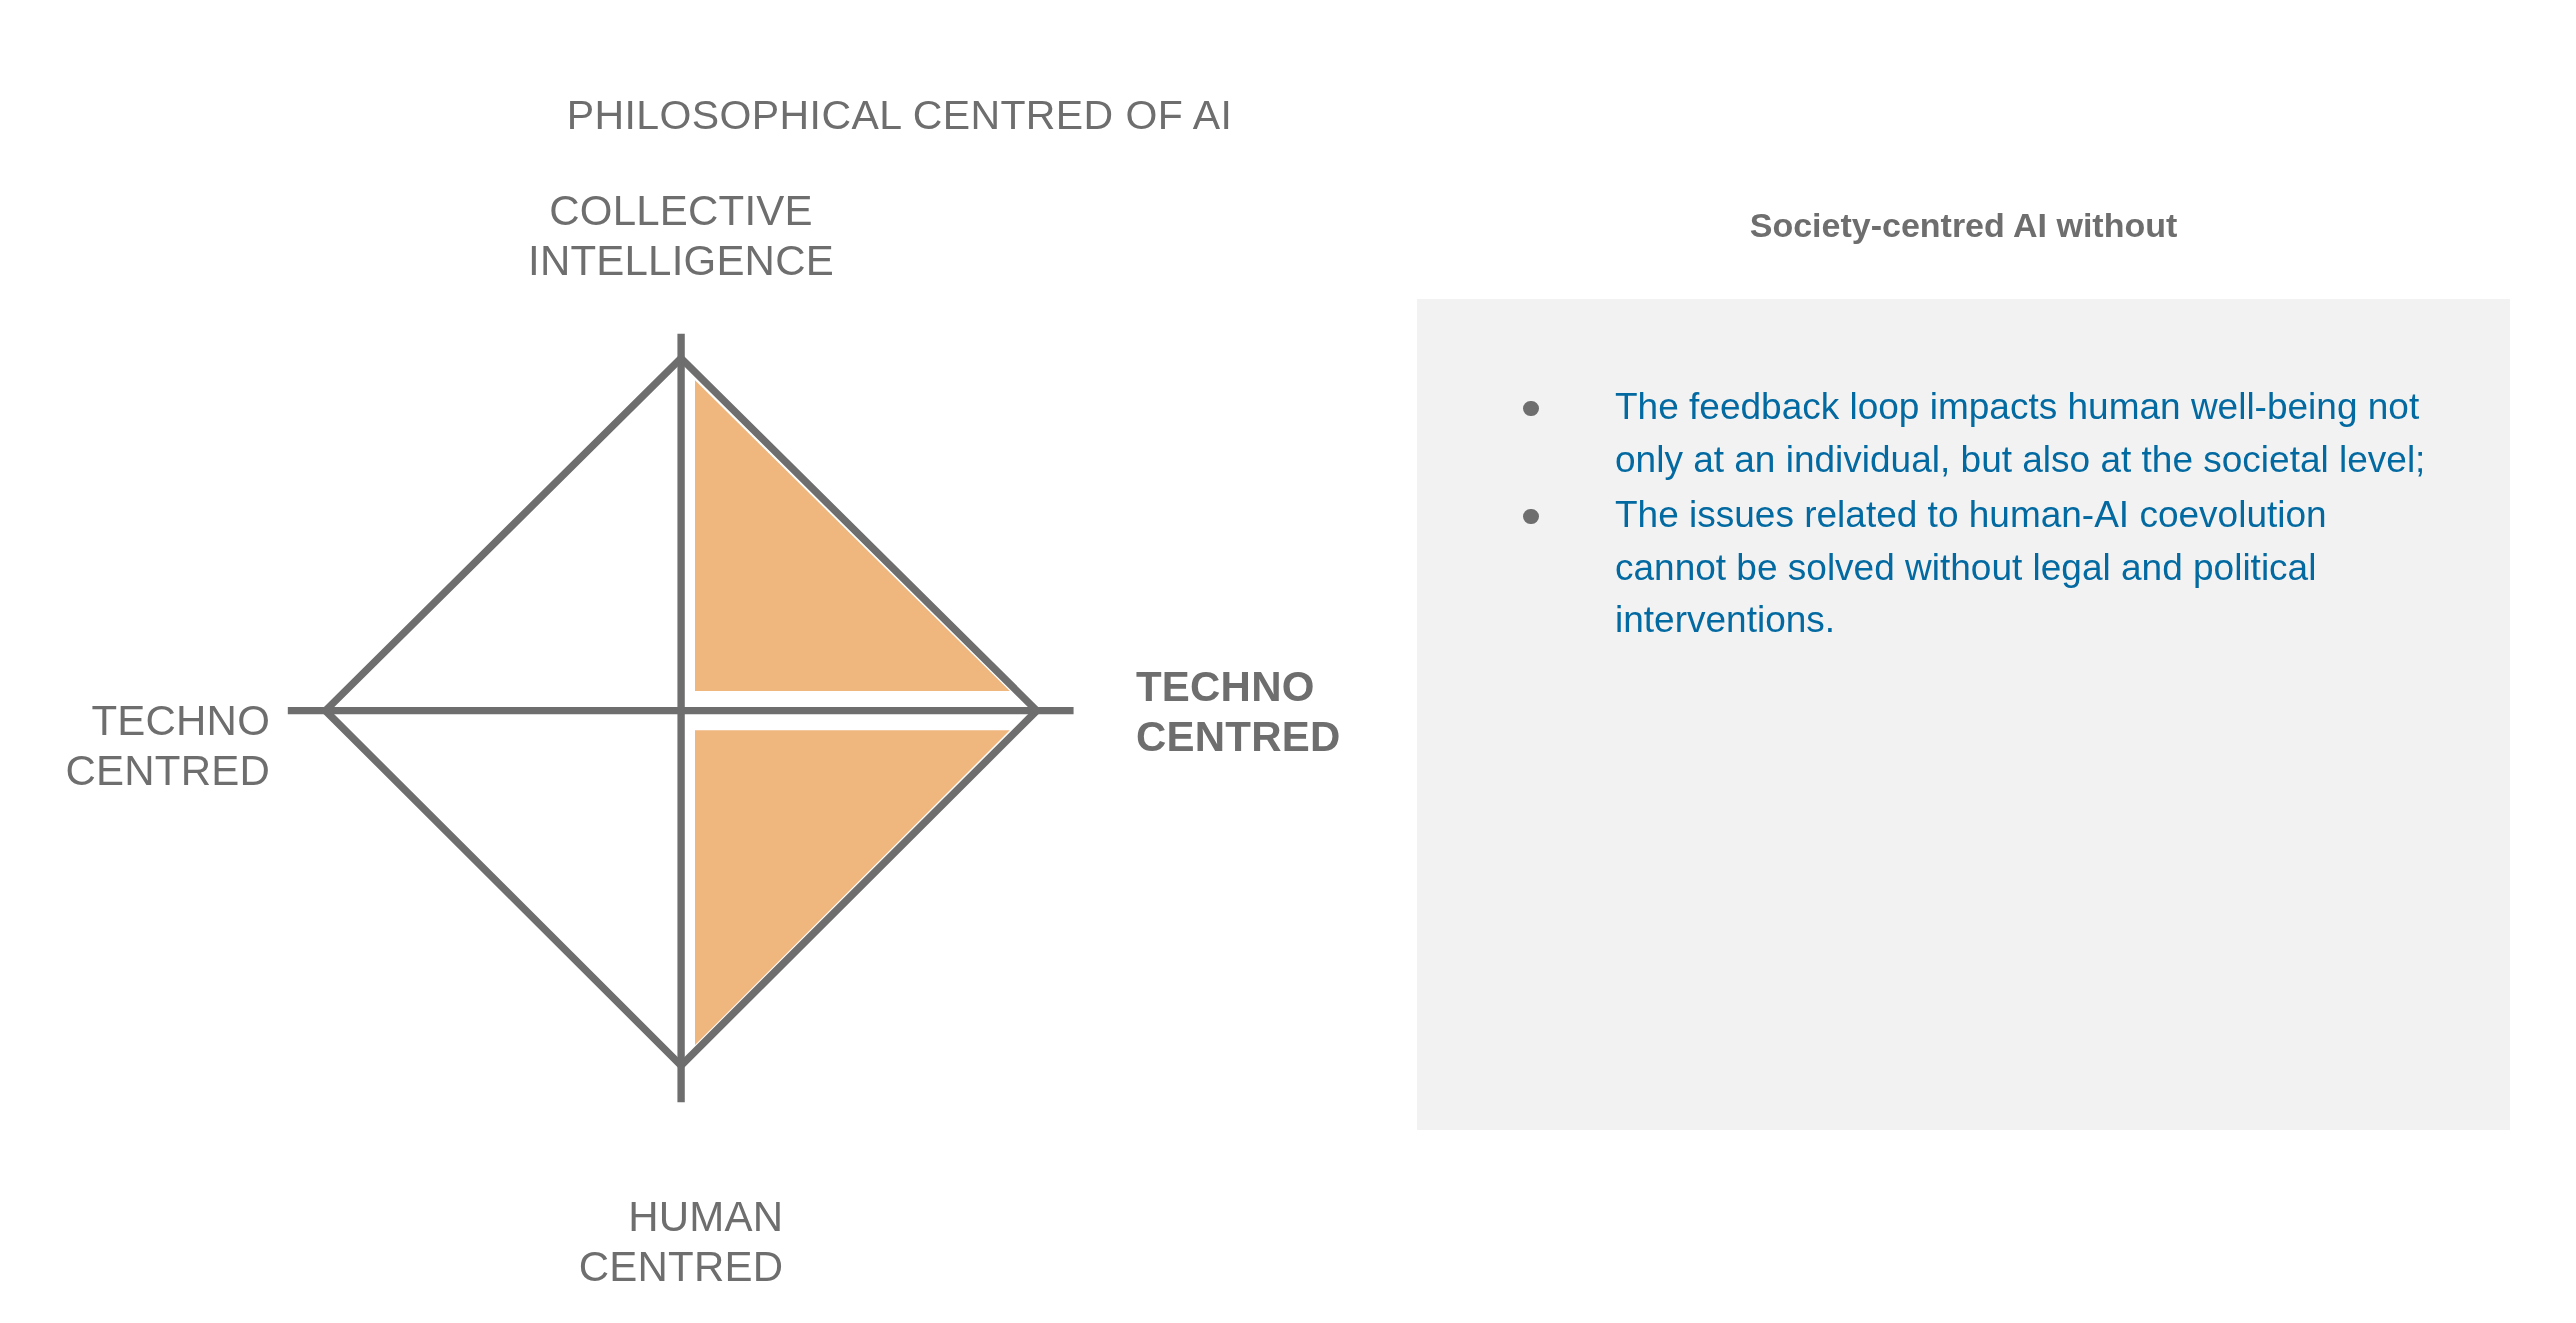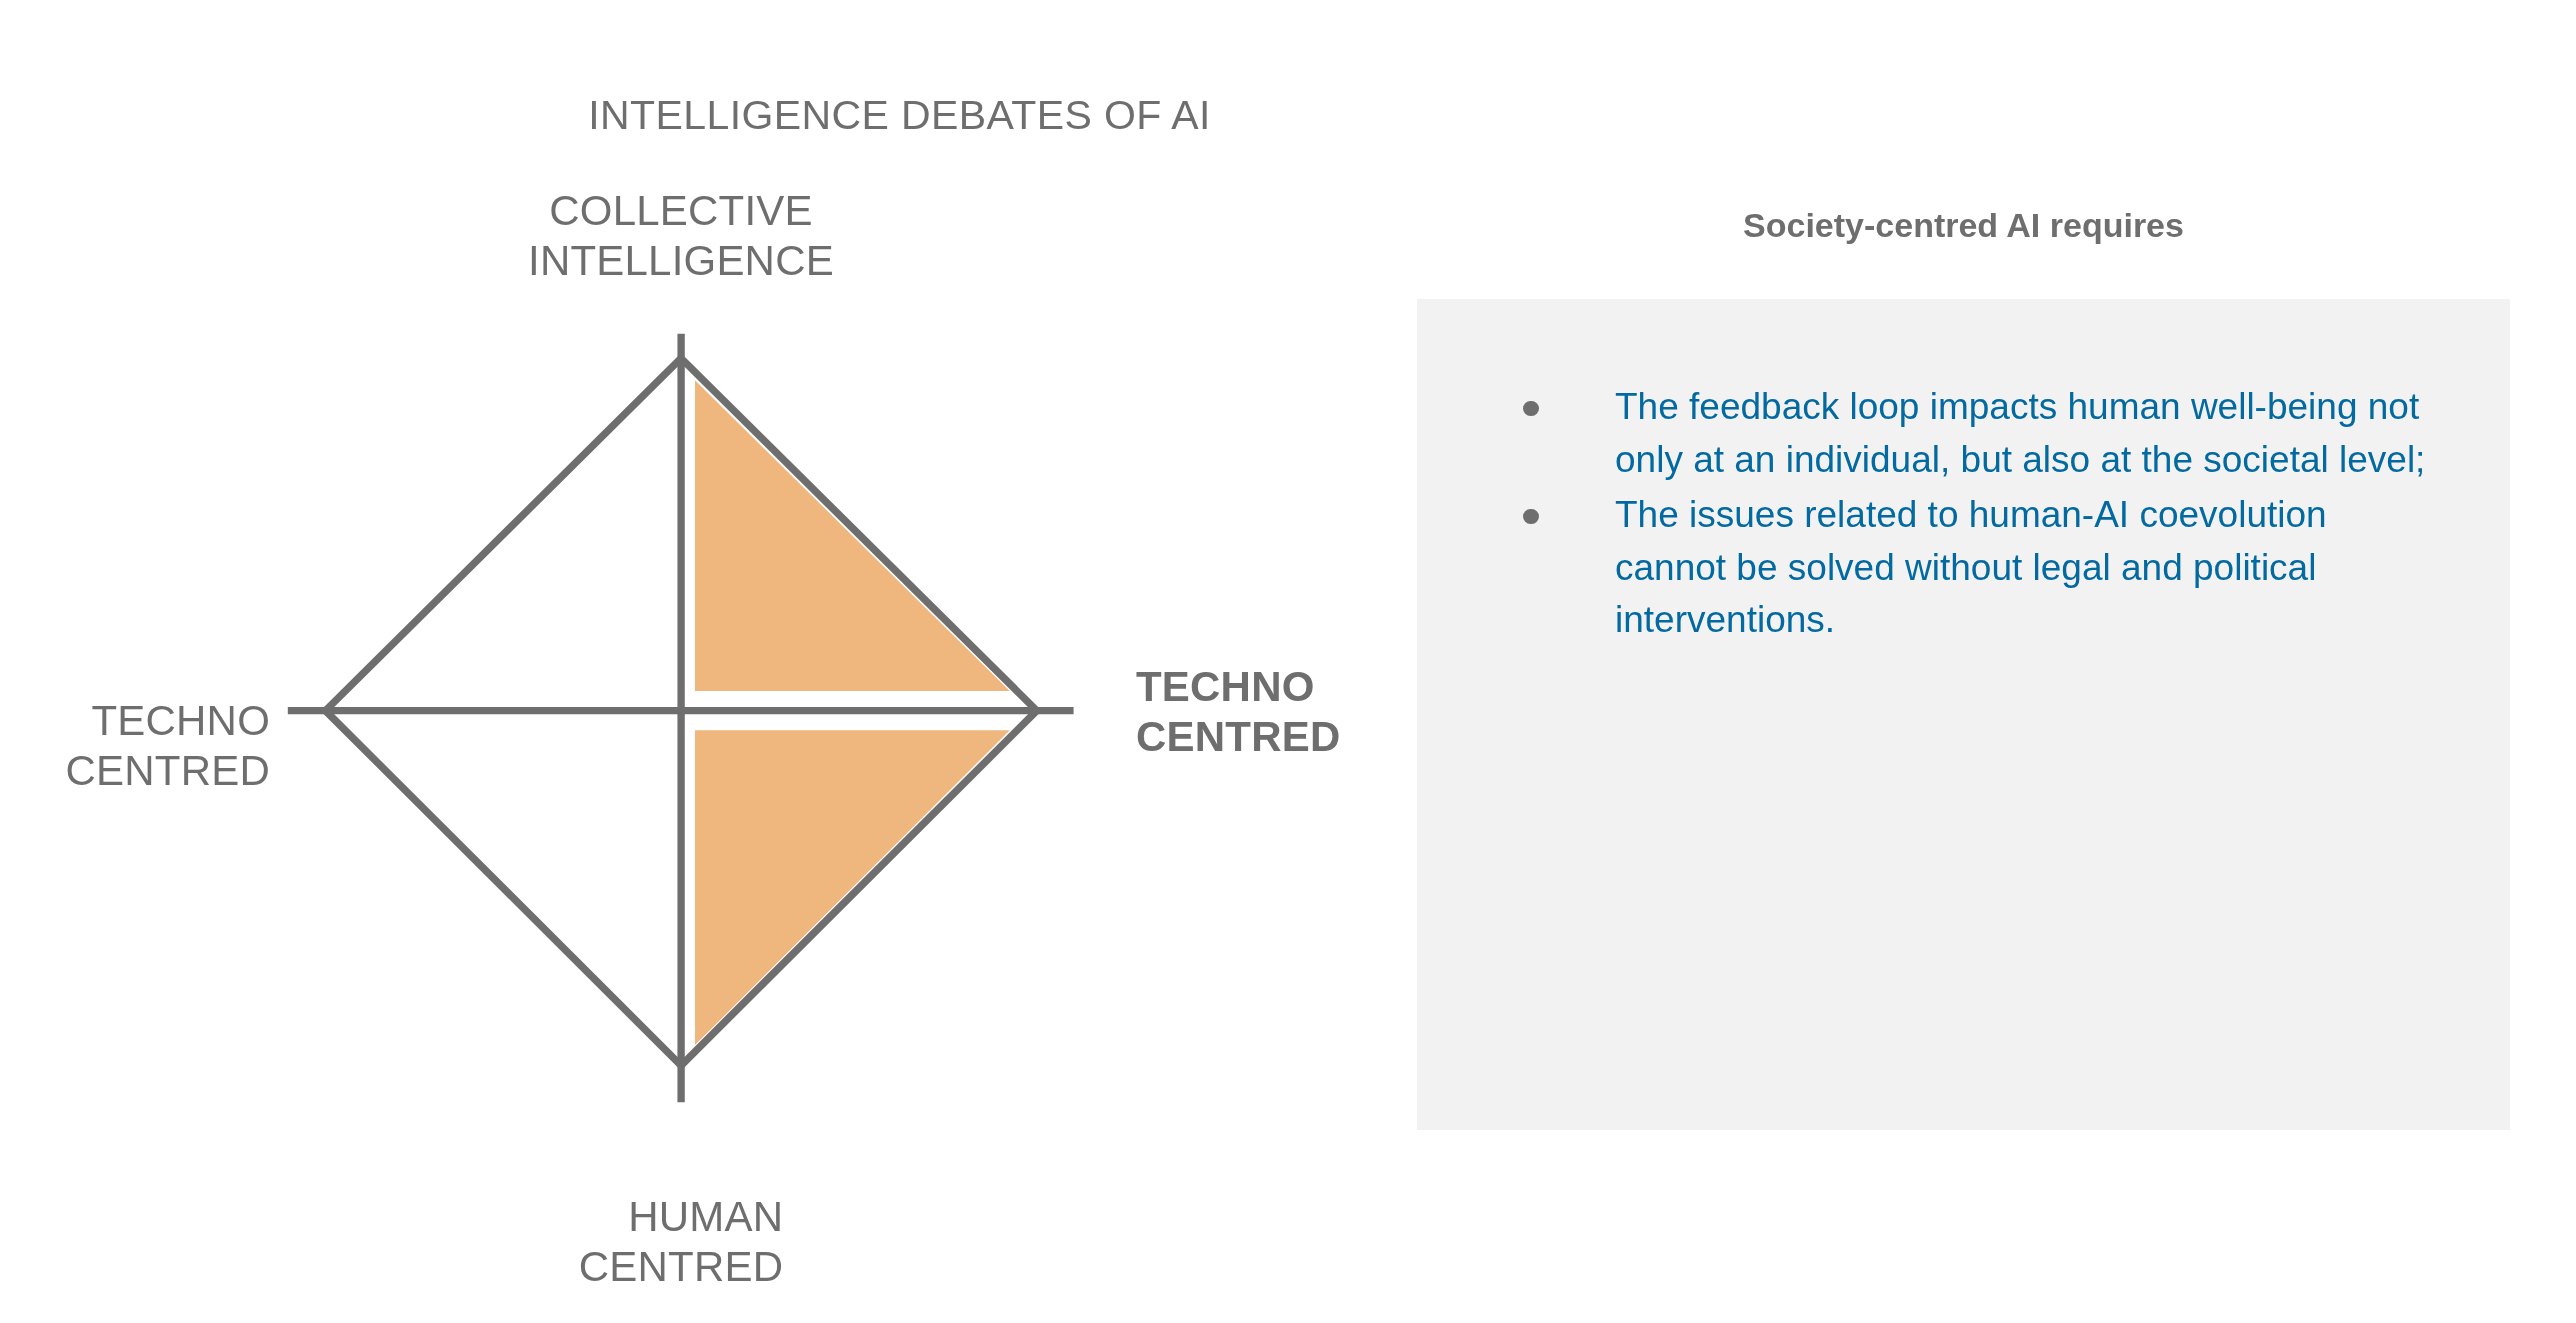--- a/index.html
+++ b/index.html
@@ -127,21 +127,21 @@
     top: 19.6px;
     width: 15.5px;
     height: 15.5px;
     border-radius: 50%;
     background: #6e6e6e;
   }
 </style>
 </head>
 <body>
 
-<div class="page-title">INTELLIGENCE DEBATES OF AI</div>
+<div class="page-title">PHILOSOPHICAL CENTRED OF AI</div>
 
 <div class="diagram">
 
   <svg width="1390" height="1324" viewBox="0 0 1700 1619">
 
     <polygon points="850,465 850,845 1235,845" fill="#efb67e"></polygon>
 
     <polygon points="850,893 1235,893 850,1278" fill="#efb67e"></polygon>
 
     <polygon points="833,438 1268,869 833,1303 398,869" fill="none" stroke="#6e6e6e" stroke-width="9" stroke-linejoin="miter"></polygon>
@@ -165,21 +165,21 @@
     <span class="line">TECHNO</span>
     <span class="line">CENTRED</span>
   </div>
 
   <div class="axis-label label-right bold">
     <span class="line">TECHNO</span>
     <span class="line">CENTRED</span>
   </div>
 </div>
 
-<div class="insights-heading">Society-centred AI requires</div>
+<div class="insights-heading">Society-centred AI without</div>
 
 <div class="insights-panel">
   <ul class="insights-list">
     <li>
       <span class="bullet-dot"></span>
       <span>The feedback loop impacts human well-being not only at an individual, but also at the societal level;</span>
     </li>
     <li>
       <span class="bullet-dot"></span>
       <span>The issues related to human-AI coevolution cannot be solved without legal and political interventions.</span>

